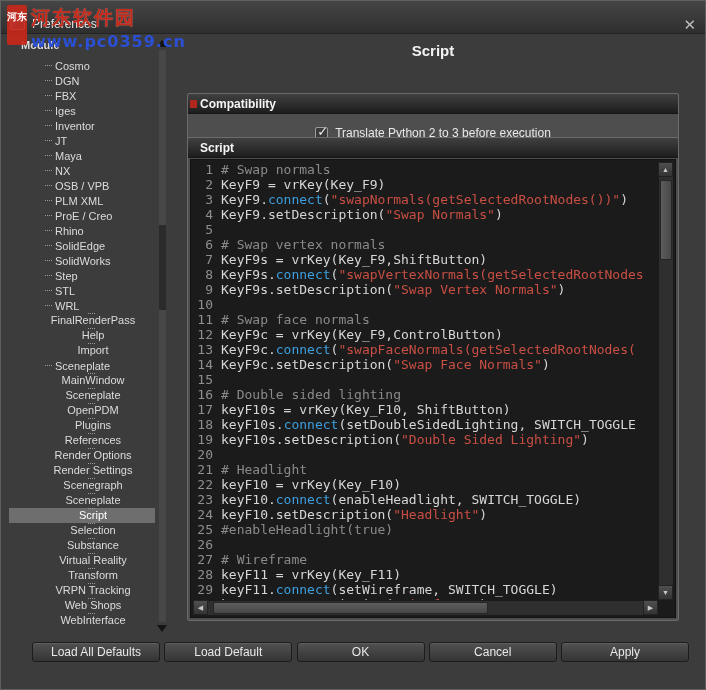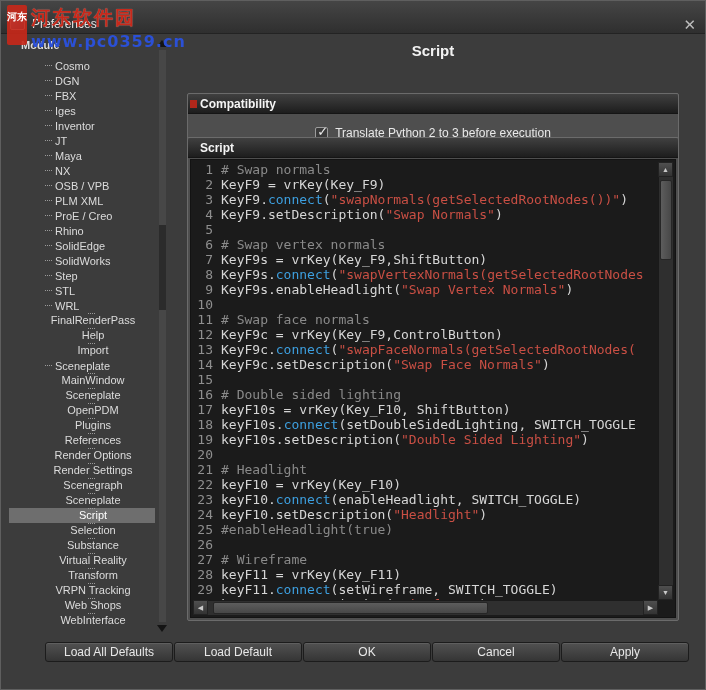--- a/index.html
+++ b/index.html
@@ -87,21 +87,21 @@
   .vscroll .up { top:0; left:-1px; } .vscroll .down { bottom:0; left:-1px; }
   .vthumb { position:absolute; left:1px; right:1px; top:18px; height:80px;
     background:linear-gradient(90deg,#5d5d5d,#474747); border:1px solid #262626; border-radius:2px; }
   .hscroll { position:absolute; left:2px; right:17px; bottom:2px; height:15px;
     background:#2f2f2f; border-top:1px solid #1a1a1a; }
   .hscroll .left { left:0; top:-1px; } .hscroll .right { right:0; top:-1px; }
   .hthumb { position:absolute; top:1px; bottom:1px; left:20px; width:275px;
     background:linear-gradient(#5d5d5d,#474747); border:1px solid #262626; border-radius:2px; }
 
   
-  .footer { position:absolute; left:16px; right:0; bottom:27px; display:flex;
+  .footer { position:absolute; left:3px; right:0; bottom:27px; display:flex;
     justify-content:space-between; padding:0 16px 0 28px; }
   .btn { width:128px; height:20px; background:linear-gradient(#515151,#353535);
     border:1px solid #1c1c1c; border-radius:3px; color:#e8e8e8; font-size:12px;
     font-family:"Liberation Sans",sans-serif; box-shadow:inset 0 1px 0 rgba(255,255,255,.09);
     padding:0; line-height:18px; }
 </style>
 </head>
 <body>
 
 <div class="window">
@@ -309,21 +309,21 @@
     <div class="script-body">
       <div class="code-area">
           <div class="code-line"><span class="ln">1</span><span class="code-text"><span class="tok-cm"># Swap normals</span></span></div>
           <div class="code-line"><span class="ln">2</span><span class="code-text"><span class="tok-pl">KeyF9 = vrKey(Key_F9)</span></span></div>
           <div class="code-line"><span class="ln">3</span><span class="code-text"><span class="tok-pl">KeyF9.</span><span class="tok-fn">connect</span><span class="tok-pl">(</span><span class="tok-st">"swapNormals(getSelectedRootNodes())"</span><span class="tok-pl">)</span></span></div>
           <div class="code-line"><span class="ln">4</span><span class="code-text"><span class="tok-pl">KeyF9.setDescription(</span><span class="tok-st">"Swap Normals"</span><span class="tok-pl">)</span></span></div>
           <div class="code-line"><span class="ln">5</span><span class="code-text"></span></div>
           <div class="code-line"><span class="ln">6</span><span class="code-text"><span class="tok-cm"># Swap vertex normals</span></span></div>
           <div class="code-line"><span class="ln">7</span><span class="code-text"><span class="tok-pl">KeyF9s = vrKey(Key_F9,ShiftButton)</span></span></div>
           <div class="code-line"><span class="ln">8</span><span class="code-text"><span class="tok-pl">KeyF9s.</span><span class="tok-fn">connect</span><span class="tok-pl">(</span><span class="tok-st">"swapVertexNormals(getSelectedRootNodes</span></span></div>
-          <div class="code-line"><span class="ln">9</span><span class="code-text"><span class="tok-pl">KeyF9s.enableHeadlight(</span><span class="tok-st">"Swap Vertex Normals"</span><span class="tok-pl">)</span></span></div>
+          <div class="code-line"><span class="ln">9</span><span class="code-text"><span class="tok-pl">KeyF9s.setDescription(</span><span class="tok-st">"Swap Vertex Normals"</span><span class="tok-pl">)</span></span></div>
           <div class="code-line"><span class="ln">10</span><span class="code-text"></span></div>
           <div class="code-line"><span class="ln">11</span><span class="code-text"><span class="tok-cm"># Swap face normals</span></span></div>
           <div class="code-line"><span class="ln">12</span><span class="code-text"><span class="tok-pl">KeyF9c = vrKey(Key_F9,ControlButton)</span></span></div>
           <div class="code-line"><span class="ln">13</span><span class="code-text"><span class="tok-pl">KeyF9c.</span><span class="tok-fn">connect</span><span class="tok-pl">(</span><span class="tok-st">"swapFaceNormals(getSelectedRootNodes(</span></span></div>
           <div class="code-line"><span class="ln">14</span><span class="code-text"><span class="tok-pl">KeyF9c.setDescription(</span><span class="tok-st">"Swap Face Normals"</span><span class="tok-pl">)</span></span></div>
           <div class="code-line"><span class="ln">15</span><span class="code-text"></span></div>
           <div class="code-line"><span class="ln">16</span><span class="code-text"><span class="tok-cm"># Double sided lighting</span></span></div>
           <div class="code-line"><span class="ln">17</span><span class="code-text"><span class="tok-pl">keyF10s = vrKey(Key_F10, ShiftButton)</span></span></div>
           <div class="code-line"><span class="ln">18</span><span class="code-text"><span class="tok-pl">keyF10s.</span><span class="tok-fn">connect</span><span class="tok-pl">(setDoubleSidedLighting, SWITCH_TOGGLE</span></span></div>
           <div class="code-line"><span class="ln">19</span><span class="code-text"><span class="tok-pl">keyF10s.setDescription(</span><span class="tok-st">"Double Sided Lighting"</span><span class="tok-pl">)</span></span></div>

